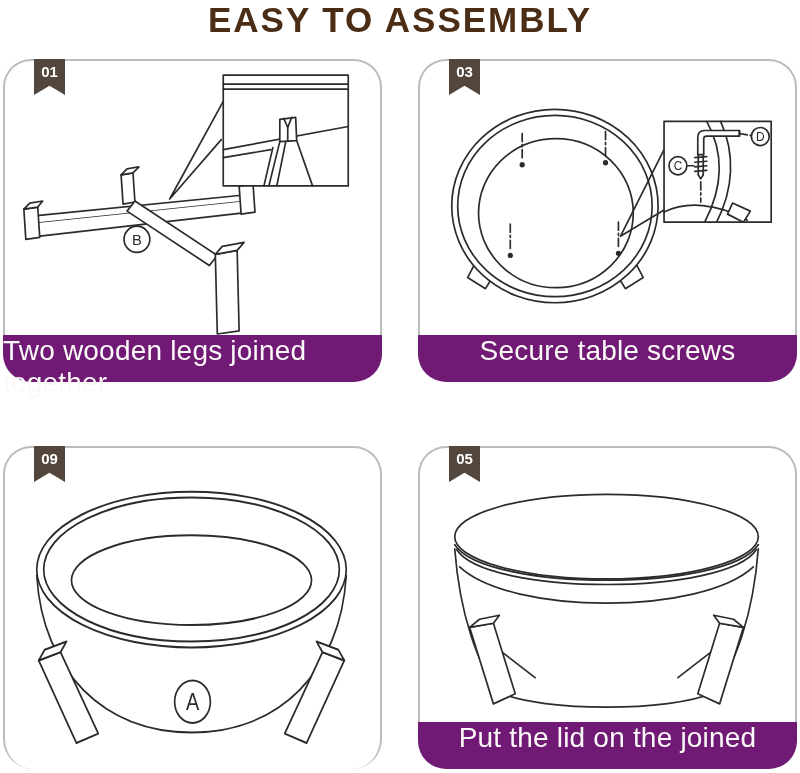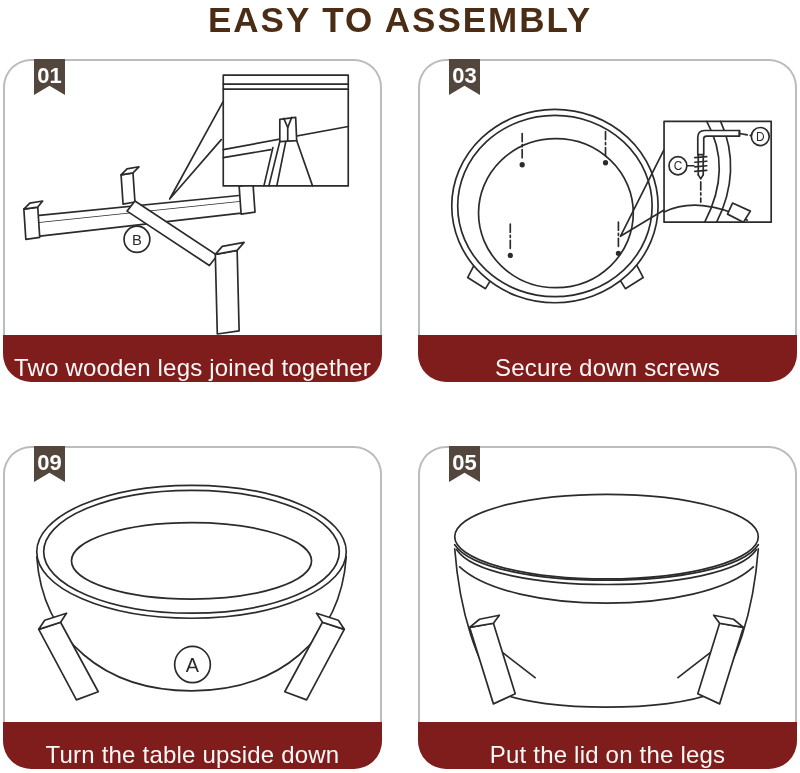--- a/index.html
+++ b/index.html
@@ -22,31 +22,31 @@
     position:relative;height:323px;box-sizing:border-box;
     border:2px solid #bcbcbc;border-bottom:none;
     border-radius:28px 28px 30px 30px;
     background:#fff;
     display:flex;flex-direction:column;
   }
   .panel svg{flex:1 1 auto;width:100%;height:274px;display:block;}
   .badge{
     position:absolute;top:-2px;left:29px;width:31px;height:36px;
     background:#53463c;color:#fff;
-    font-size:22px;font-weight:700;text-align:center;
+    font-size:15px;font-weight:700;text-align:center;
     padding-top:4px;box-sizing:border-box;
     clip-path:polygon(0 0,100% 0,100% 100%,50% 74%,0 100%);
     z-index:2;
   }
   .caption{
     height:47px;margin:0 -2px;flex:0 0 47px;
-    background:#7f1d1d;color:#fbf9f8;
+    background:#701a75;color:#fbf9f8;
     border-radius:0 0 28px 28px;
-    display:flex;align-items:flex-end;justify-content:center;
-    font-size:24px;font-weight:400;letter-spacing:.2px;
+    display:flex;align-items:flex-start;justify-content:center;
+    font-size:28px;font-weight:400;letter-spacing:.2px;
   }
   .art{stroke:#2b2b2b;stroke-width:1.7;fill:none;stroke-linejoin:round;stroke-linecap:round;}
   .art .f{fill:#fff;}
   .art text{stroke:none;fill:#2b2b2b;text-anchor:middle;font-family:"Liberation Sans",sans-serif;}
   .dashdot{stroke-dasharray:8 3 2 3;}
 </style>
 </head>
 <body>
 
 <div class="page">
@@ -161,21 +161,21 @@
             <circle class="f" cx="260" cy="104" r="9"></circle>
             <text x="260" y="108.5" font-size="12">C</text>
           </g>
           <g>
             <circle class="f" cx="343" cy="75" r="9"></circle>
             <text x="343" y="79.5" font-size="12">D</text>
           </g>
         </g>
       </svg>
       <div class="caption">
-        <span>Secure down screws</span>
+        <span>Secure table screws</span>
       </div>
     </section>
 
     <section class="panel">
       <div class="badge">
         <span>09</span>
       </div>
       <svg class="art" viewBox="0 0 378 272" preserveAspectRatio="none">
 
         <g>
@@ -192,23 +192,20 @@
         <g>
           <path class="f" d="M342,180 L320,173 L282,242 L304,250 Z"></path>
           <path class="f" d="M342,180 L336,171 L314,164 L320,173 Z"></path>
         </g>
 
         <g>
           <circle class="f" cx="189" cy="215" r="18"></circle>
           <text x="189" y="222" font-size="20">A</text>
         </g>
       </svg>
-      <div class="caption">
-        <span>Turn the table upside down</span>
-      </div>
     </section>
 
     <section class="panel">
       <div class="badge">
         <span>05</span>
       </div>
       <svg class="art" viewBox="0 0 378 272" preserveAspectRatio="none">
 
         <g>
           <path class="f" d="M35,100 C40,165 58,215 80,243 C125,262 251,262 296,243 C318,215 336,165 341,100"></path>
@@ -227,18 +224,18 @@
         <g>
           <path class="f" d="M50,178 L74,174 L96,244 L74,254 Z"></path>
           <path class="f" d="M50,178 L60,170 L80,166 L74,174 Z"></path>
         </g>
         <g>
           <path class="f" d="M326,178 L302,174 L280,244 L302,254 Z"></path>
           <path class="f" d="M326,178 L316,170 L296,166 L302,174 Z"></path>
         </g>
       </svg>
       <div class="caption">
-        <span>Put the lid on the legs</span>
+        <span>Put the lid on the joined</span>
       </div>
     </section>
 
   </div>
 </div>
 
 </body></html>

